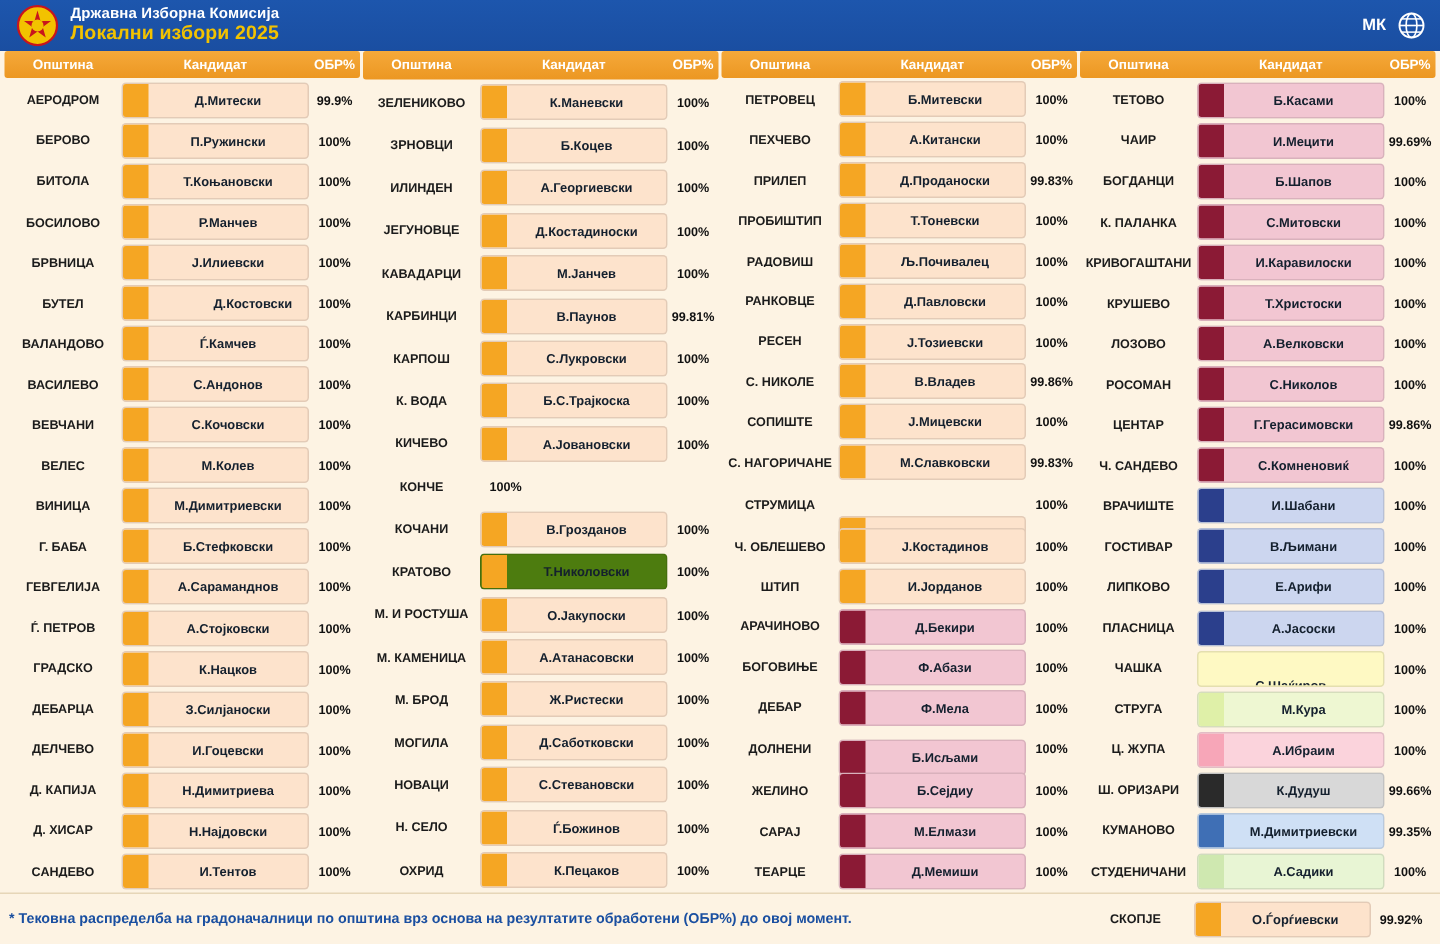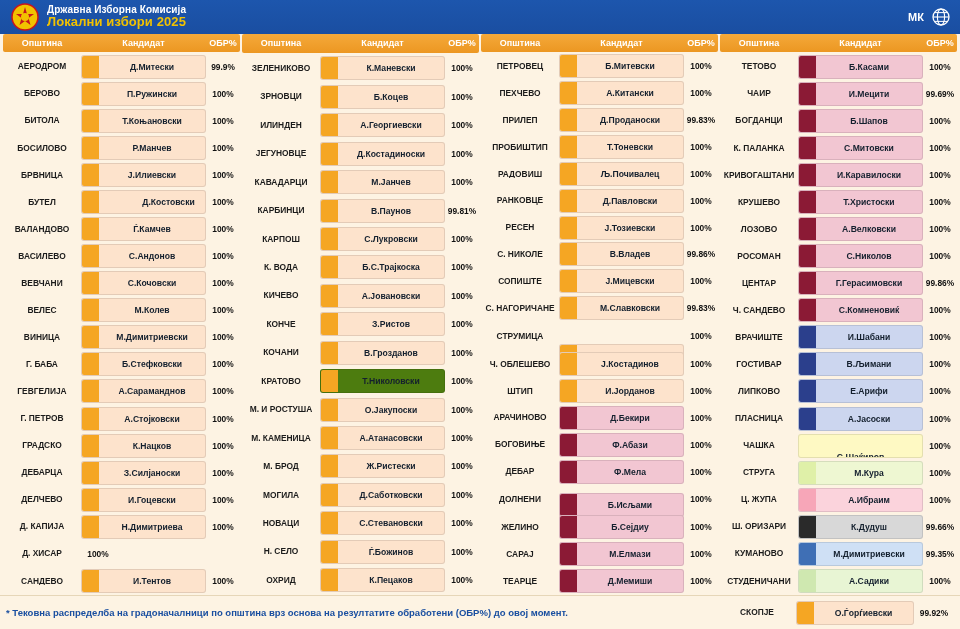--- a/index.html
+++ b/index.html
@@ -345,20 +345,24 @@
         <div class="data-row">
           <div class="cell-mun">Д. КАПИЈА</div>
           <div class="cand-wrap" style="background: rgb(253, 227, 204);">
             <div class="swatch" style="background: rgb(245, 166, 35);"></div>
             <div class="cand-name">Н.Димитриева</div>
           </div>
           <div class="cell-pct">100%</div>
         </div>
         <div class="data-row">
           <div class="cell-mun">Д. ХИСАР</div>
+          <div class="cand-wrap" style="background: rgb(253, 227, 204);">
+            <div class="swatch" style="background: rgb(245, 166, 35);"></div>
+            <div class="cand-name">Н.Најдовски</div>
+          </div>
           <div class="cell-pct">100%</div>
         </div>
         <div class="data-row">
           <div class="cell-mun">САНДЕВО</div>
           <div class="cand-wrap" style="background: rgb(253, 227, 204);">
             <div class="swatch" style="background: rgb(245, 166, 35);"></div>
             <div class="cand-name">И.Тентов</div>
           </div>
           <div class="cell-pct">100%</div>
         </div>
@@ -436,24 +440,20 @@
         <div class="data-row">
           <div class="cell-mun">КИЧЕВО</div>
           <div class="cand-wrap" style="background: rgb(253, 227, 204);">
             <div class="swatch" style="background: rgb(245, 166, 35);"></div>
             <div class="cand-name">А.Јовановски</div>
           </div>
           <div class="cell-pct">100%</div>
         </div>
         <div class="data-row">
           <div class="cell-mun">КОНЧЕ</div>
-          <div class="cand-wrap" style="background: rgb(253, 227, 204);">
-            <div class="swatch" style="background: rgb(245, 166, 35);"></div>
-            <div class="cand-name">З.Ристов</div>
-          </div>
           <div class="cell-pct">100%</div>
         </div>
         <div class="data-row">
           <div class="cell-mun">КОЧАНИ</div>
           <div class="cand-wrap" style="background: rgb(253, 227, 204);">
             <div class="swatch" style="background: rgb(245, 166, 35);"></div>
             <div class="cand-name">В.Грозданов</div>
           </div>
           <div class="cell-pct">100%</div>
         </div>

